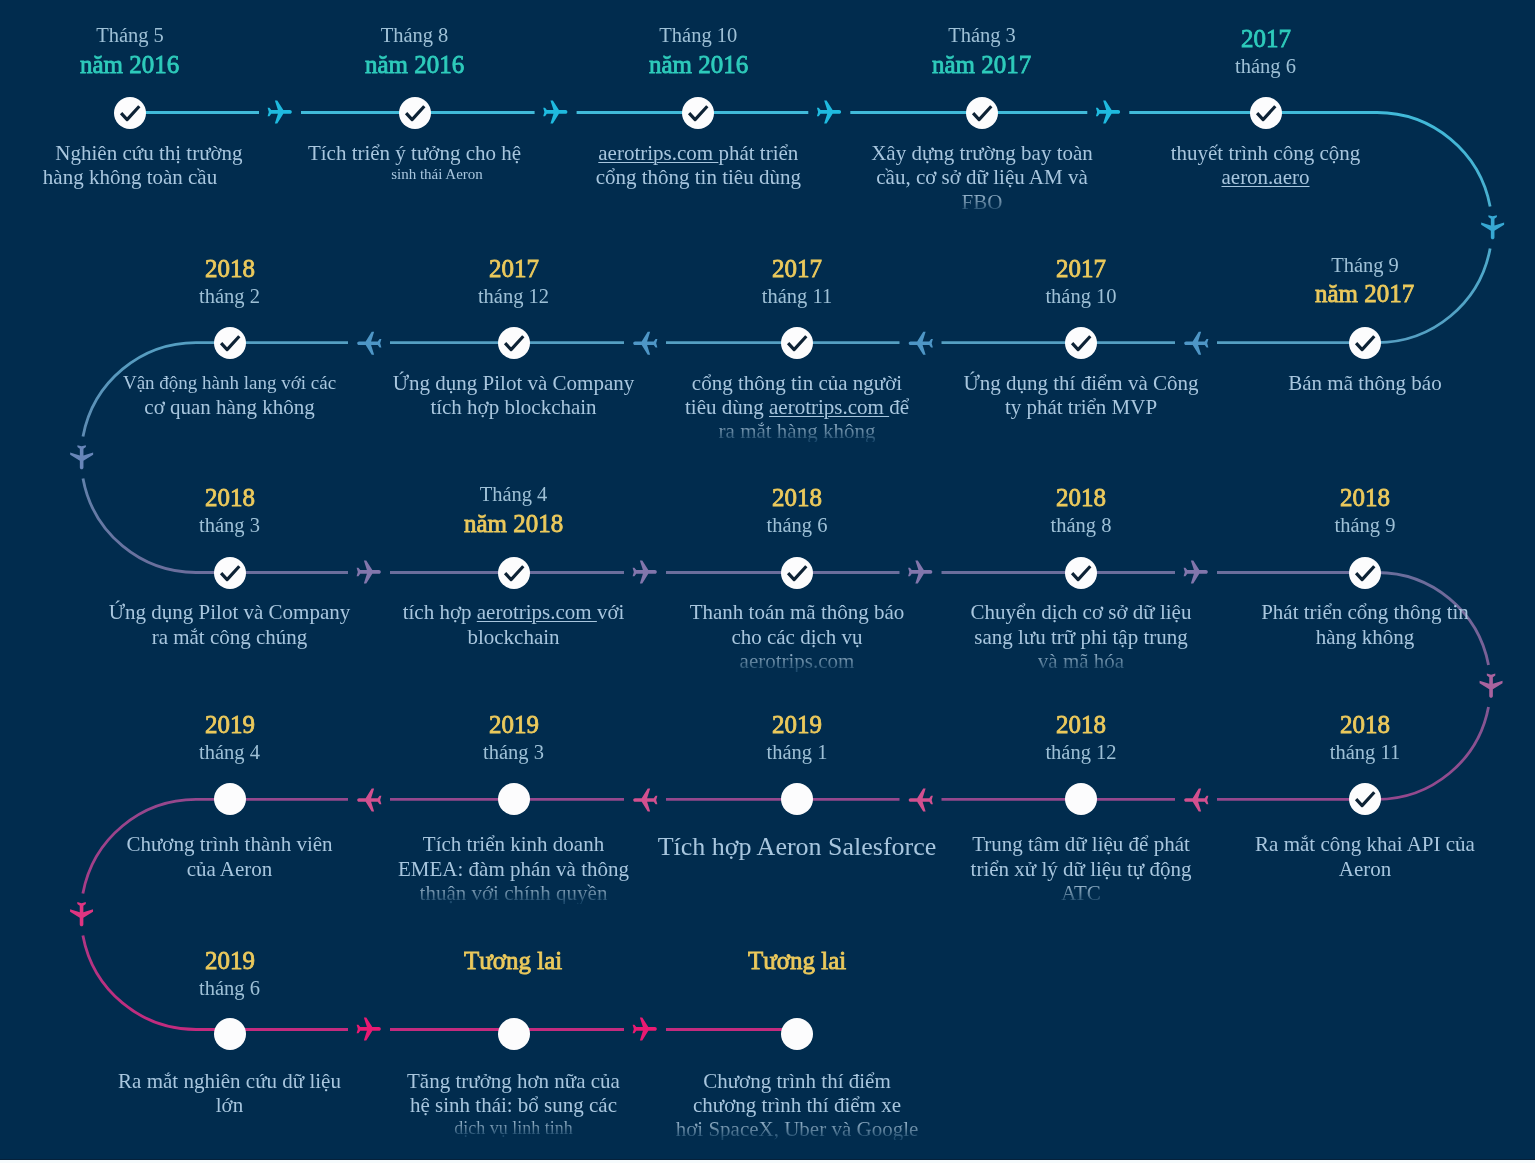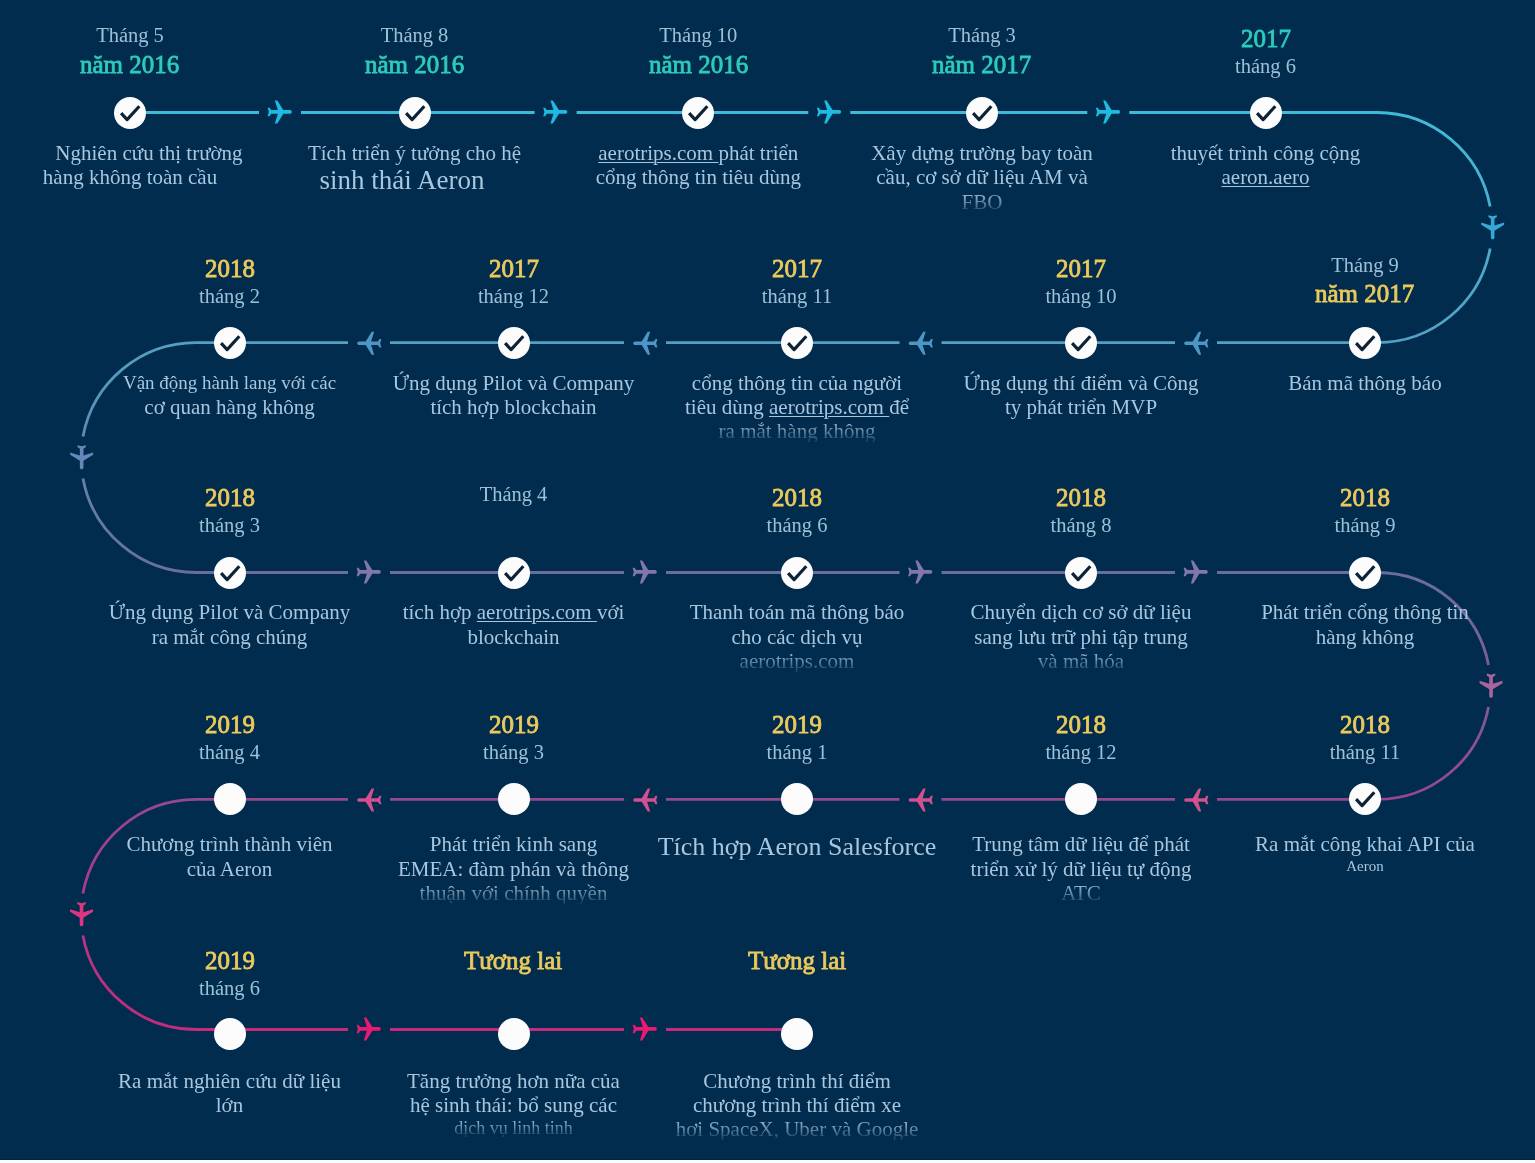--- a/index.html
+++ b/index.html
@@ -154,21 +154,21 @@
   <div class="tline bdy" style="left:149px;top:142.87px;font-size:21px"><span>Nghiên cứu thị trường</span></div>
   <div class="tline bdy" style="left:130px;top:167.27px;font-size:21px"><span>hàng không toàn cầu</span></div>
   <div class="node" style="left:414.5px;top:112.5px;width:32px;height:32px">
       <svg width="32" height="32" viewBox="0 0 32 32">
         <path d="M7.1 16.1 L13.1 22.6 L25.3 9.2" fill="none" stroke="#0d2235" stroke-width="3.15" stroke-linecap="butt" stroke-linejoin="round"></path>
       </svg>
     </div>
   <div class="tline hdr-a" style="left:414.5px;top:25.19px;font-size:20.5px"><span>Tháng 8</span></div>
   <div class="tline hdr-b" style="left:414.5px;top:51.62px;font-size:26px;color:#2ecbbb"><span>năm 2016</span></div>
   <div class="tline bdy" style="left:414.5px;top:142.87px;font-size:21px"><span>Tích triển ý tưởng cho hệ</span></div>
-  <div class="tline bdy" style="left:402px;top:167.27px;font-size:27px"><span>sinh thái Aeron</span></div>
+  <div class="tline bdy" style="left:437px;top:167.27px;font-size:15px"><span>sinh thái Aeron</span></div>
   <div class="node" style="left:698.3px;top:112.5px;width:32px;height:32px">
       <svg width="32" height="32" viewBox="0 0 32 32">
         <path d="M7.1 16.1 L13.1 22.6 L25.3 9.2" fill="none" stroke="#0d2235" stroke-width="3.15" stroke-linecap="butt" stroke-linejoin="round"></path>
       </svg>
     </div>
   <div class="tline hdr-a" style="left:698.3px;top:25.19px;font-size:20.5px"><span>Tháng 10</span></div>
   <div class="tline hdr-b" style="left:698.3px;top:51.62px;font-size:26px;color:#2ecbbb"><span>năm 2016</span></div>
   <div class="tline bdy" style="left:698.3px;top:142.87px;font-size:21px"><span><span class="lnk">aerotrips.com </span>phát triển</span></div>
   <div class="tline bdy" style="left:698.3px;top:167.27px;font-size:21px"><span>cổng thông tin tiêu dùng</span></div>
   <div class="node" style="left:982px;top:112.5px;width:32px;height:32px">
@@ -243,20 +243,21 @@
   <div class="tline hdr-b" style="left:229.5px;top:485.02px;font-size:26px;color:#ebc95c"><span>2018</span></div>
   <div class="tline hdr-a" style="left:229.5px;top:515.19px;font-size:20.5px"><span>tháng 3</span></div>
   <div class="tline bdy" style="left:229.5px;top:602.17px;font-size:21px"><span>Ứng dụng Pilot và Company</span></div>
   <div class="tline bdy" style="left:229.5px;top:626.57px;font-size:21px"><span>ra mắt công chúng</span></div>
   <div class="node" style="left:513.5px;top:572.5px;width:32px;height:32px">
       <svg width="32" height="32" viewBox="0 0 32 32">
         <path d="M7.1 16.1 L13.1 22.6 L25.3 9.2" fill="none" stroke="#0d2235" stroke-width="3.15" stroke-linecap="butt" stroke-linejoin="round"></path>
       </svg>
     </div>
   <div class="tline hdr-a" style="left:513.5px;top:484.19px;font-size:20.5px"><span>Tháng 4</span></div>
+  <div class="tline hdr-b" style="left:513.5px;top:510.62px;font-size:26px;color:#ebc95c"><span>năm 2018</span></div>
   <div class="tline bdy" style="left:513.5px;top:602.17px;font-size:21px"><span>tích hợp <span class="lnk">aerotrips.com </span>với</span></div>
   <div class="tline bdy" style="left:513.5px;top:626.57px;font-size:21px"><span>blockchain</span></div>
   <div class="node" style="left:797px;top:572.5px;width:32px;height:32px">
       <svg width="32" height="32" viewBox="0 0 32 32">
         <path d="M7.1 16.1 L13.1 22.6 L25.3 9.2" fill="none" stroke="#0d2235" stroke-width="3.15" stroke-linecap="butt" stroke-linejoin="round"></path>
       </svg>
     </div>
   <div class="tline hdr-b" style="left:797px;top:485.02px;font-size:26px;color:#ebc95c"><span>2018</span></div>
   <div class="tline hdr-a" style="left:797px;top:515.19px;font-size:20.5px"><span>tháng 6</span></div>
   <div class="tline bdy" style="left:797px;top:602.17px;font-size:21px"><span>Thanh toán mã thông báo</span></div>
@@ -282,42 +283,42 @@
   <div class="tline bdy" style="left:1365px;top:602.17px;font-size:21px"><span>Phát triển cổng thông tin</span></div>
   <div class="tline bdy" style="left:1365px;top:626.57px;font-size:21px"><span>hàng không</span></div>
   <div class="node" style="left:229.5px;top:799.4px;width:32px;height:32px"></div>
   <div class="tline hdr-b" style="left:229.5px;top:711.82px;font-size:26px;color:#ebc95c"><span>2019</span></div>
   <div class="tline hdr-a" style="left:229.5px;top:741.99px;font-size:20.5px"><span>tháng 4</span></div>
   <div class="tline bdy" style="left:229.5px;top:834.37px;font-size:21px"><span>Chương trình thành viên</span></div>
   <div class="tline bdy" style="left:229.5px;top:858.77px;font-size:21px"><span>của Aeron</span></div>
   <div class="node" style="left:513.5px;top:799.4px;width:32px;height:32px"></div>
   <div class="tline hdr-b" style="left:513.5px;top:711.82px;font-size:26px;color:#ebc95c"><span>2019</span></div>
   <div class="tline hdr-a" style="left:513.5px;top:741.99px;font-size:20.5px"><span>tháng 3</span></div>
-  <div class="tline bdy" style="left:513.5px;top:834.37px;font-size:21px"><span>Phát triển kinh sang</span></div>
+  <div class="tline bdy" style="left:513.5px;top:834.37px;font-size:21px"><span>Tích triển kinh doanh</span></div>
   <div class="tline bdy" style="left:513.5px;top:858.77px;font-size:21px"><span>EMEA: đàm phán và thông</span></div>
   <div class="tline bdy fade" style="left:513.5px;top:883.17px;font-size:21px"><span>thuận với chính quyền</span></div>
   <div class="node" style="left:797px;top:799.4px;width:32px;height:32px"></div>
   <div class="tline hdr-b" style="left:797px;top:711.82px;font-size:26px;color:#ebc95c"><span>2019</span></div>
   <div class="tline hdr-a" style="left:797px;top:741.99px;font-size:20.5px"><span>tháng 1</span></div>
   <div class="tline bdy" style="left:797px;top:834.37px;font-size:26px"><span>Tích hợp Aeron Salesforce</span></div>
   <div class="node" style="left:1081px;top:799.4px;width:32px;height:32px"></div>
   <div class="tline hdr-b" style="left:1081px;top:711.82px;font-size:26px;color:#ebc95c"><span>2018</span></div>
   <div class="tline hdr-a" style="left:1081px;top:741.99px;font-size:20.5px"><span>tháng 12</span></div>
   <div class="tline bdy" style="left:1081px;top:834.37px;font-size:21px"><span>Trung tâm dữ liệu để phát</span></div>
   <div class="tline bdy" style="left:1081px;top:858.77px;font-size:21px"><span>triển xử lý dữ liệu tự động</span></div>
   <div class="tline bdy fade" style="left:1081px;top:883.17px;font-size:21px"><span>ATC</span></div>
   <div class="node" style="left:1365px;top:799.4px;width:32px;height:32px">
       <svg width="32" height="32" viewBox="0 0 32 32">
         <path d="M7.1 16.1 L13.1 22.6 L25.3 9.2" fill="none" stroke="#0d2235" stroke-width="3.15" stroke-linecap="butt" stroke-linejoin="round"></path>
       </svg>
     </div>
   <div class="tline hdr-b" style="left:1365px;top:711.82px;font-size:26px;color:#ebc95c"><span>2018</span></div>
   <div class="tline hdr-a" style="left:1365px;top:741.99px;font-size:20.5px"><span>tháng 11</span></div>
   <div class="tline bdy" style="left:1365px;top:834.37px;font-size:21px"><span>Ra mắt công khai API của</span></div>
-  <div class="tline bdy" style="left:1365px;top:858.77px;font-size:15px"><span>Aeron</span></div>
+  <div class="tline bdy" style="left:1365px;top:858.77px;font-size:21px"><span>Aeron</span></div>
   <div class="node" style="left:229.5px;top:1034.3px;width:32px;height:32px"></div>
   <div class="tline hdr-b" style="left:229.5px;top:947.92px;font-size:26px;color:#ebc95c"><span>2019</span></div>
   <div class="tline hdr-a" style="left:229.5px;top:978.09px;font-size:20.5px"><span>tháng 6</span></div>
   <div class="tline bdy" style="left:229.5px;top:1070.57px;font-size:21px"><span>Ra mắt nghiên cứu dữ liệu</span></div>
   <div class="tline bdy" style="left:229.5px;top:1094.97px;font-size:21px"><span>lớn</span></div>
   <div class="node" style="left:513.5px;top:1034.3px;width:32px;height:32px"></div>
   <div class="tline hdr-b" style="left:513.5px;top:948.32px;font-size:26px;color:#ebc95c"><span>Tương lai</span></div>
   <div class="tline bdy" style="left:513.5px;top:1070.57px;font-size:21px"><span>Tăng trưởng hơn nữa của</span></div>
   <div class="tline bdy" style="left:513.5px;top:1094.97px;font-size:21px"><span>hệ sinh thái: bổ sung các</span></div>
   <div class="tline bdy fade" style="left:513.5px;top:1119.37px;font-size:18px"><span>dịch vụ linh tinh</span></div>

